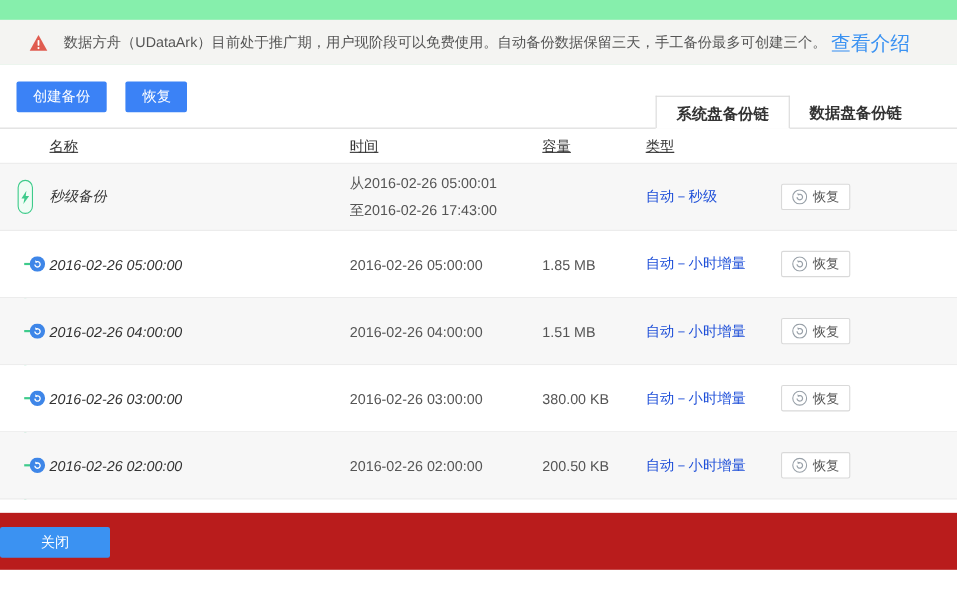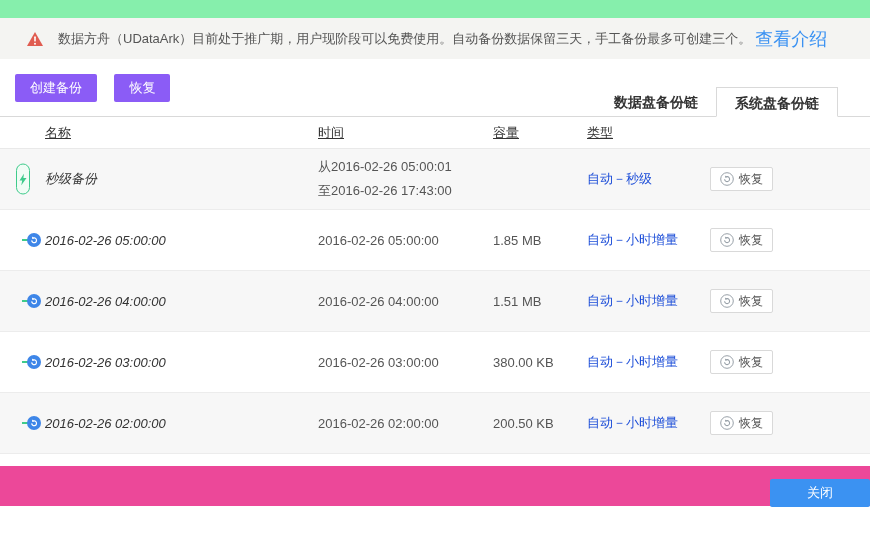--- a/index.html
+++ b/index.html
@@ -13,21 +13,21 @@
 
   
   .notice-wrap { padding-top:18px; background:#86efac; }
   .notice { height:41px; background:#f4f4f2; display:flex; align-items:center; padding:0 16px; }
   .warn-icon { width:18px; height:16px; margin:0 14px 0 10px; flex:0 0 auto; }
   .notice-text { font-size:13px; color:#555; }
   .notice-link { font-size:18px; color:#3b92f2; text-decoration:none; margin-left:4px; cursor:pointer;text-align:center; }
 
   
   .toolbar { position:relative; height:58px; border-bottom:1px solid #d9d9d9; background:#fff; }
-  .btn-blue { display:inline-block; background:#8b5cf6; color:#fff; font-size:13px; border:none; border-radius:2px; height:28px; padding:0 15px; margin-top:15px; cursor:pointer; font-family:inherit; }
+  .btn-blue { display:inline-block; background:#3b82f6; color:#fff; font-size:13px; border:none; border-radius:2px; height:28px; padding:0 15px; margin-top:15px; cursor:pointer; font-family:inherit; }
   .btn-create { margin-left:15px; }
   .btn-restore-top { margin-left:13px; }
   .tabs { position:absolute; right:32px; bottom:-1px; display:flex; align-items:flex-end; }
   .tab { height:30px; line-height:30px; padding:0 18px; font-size:14px; font-weight:bold; color:#333; cursor:pointer; }
   .tab.active { background:#fff; border:1px solid #d9d9d9; border-bottom:1px solid #fff; }
 
   
   .thead { display:flex; height:32px; align-items:center; border-bottom:1px solid #e9e9e9; font-size:13px; color:#333; background:#fff;text-decoration:underline; }
   .col-name { width:318px; padding-left:45px; }
   .col-time { width:175px; }
@@ -46,21 +46,21 @@
 
   .pill-icon { position:absolute; left:16px; top:50%; transform:translateY(-50%); width:14px; height:31px; border:1px solid #3ecb8b; border-radius:8px; background:#f0fcf5; display:flex; align-items:center; justify-content:center; z-index:2; }
   .tick { position:absolute; left:22px; top:50%; width:8px; height:2px; margin-top:-1px; background:#3ecb8b; z-index:1; }
   .clock-icon { position:absolute; left:27px; top:50%; transform:translateY(-50%); width:14px; height:14px; z-index:2; }
 
   .btn-row-restore { display:inline-flex; align-items:center; gap:5px; height:24px; padding:0 9px; background:#fff; border:1px solid #d9d9d9; border-radius:2px; font-size:12px; color:#555; cursor:pointer; font-family:inherit; }
 
   .tbody-tail { height:12px; background:#fff; }
 
   
-  .modal-footer { height:40px; background:#ec4899; display:flex; justify-content:flex-end; }
+  .modal-footer { height:52px; background:#b91c1c; display:flex; justify-content:flex-start; }
   .btn-close-footer { width:100px; height:28px; margin-top:13px; background:#3b92f2; color:#fff; font-size:13px; border:none; border-radius:2px; cursor:pointer; font-family:inherit; }
 </style>
 </head>
 <body>
 
 <div class="modal">
 
 
   <div class="notice-wrap">
     <div class="notice">
@@ -71,22 +71,22 @@
       </svg>
       <span class="notice-text">数据方舟（UDataArk）目前处于推广期，用户现阶段可以免费使用。自动备份数据保留三天，手工备份最多可创建三个。</span>
       <a class="notice-link">查看介绍</a>
     </div>
   </div>
 
   <div class="toolbar">
     <button class="btn-blue btn-create">创建备份</button>
     <button class="btn-blue btn-restore-top">恢复</button>
     <div class="tabs">
+      <div class="tab active">系统盘备份链</div>
       <div class="tab">数据盘备份链</div>
-      <div class="tab active">系统盘备份链</div>
     </div>
   </div>
 
   <div class="thead">
     <div class="col-name">名称</div>
     <div class="col-time">时间</div>
     <div class="col-cap">容量</div>
     <div class="col-type">类型</div>
   </div>
 

